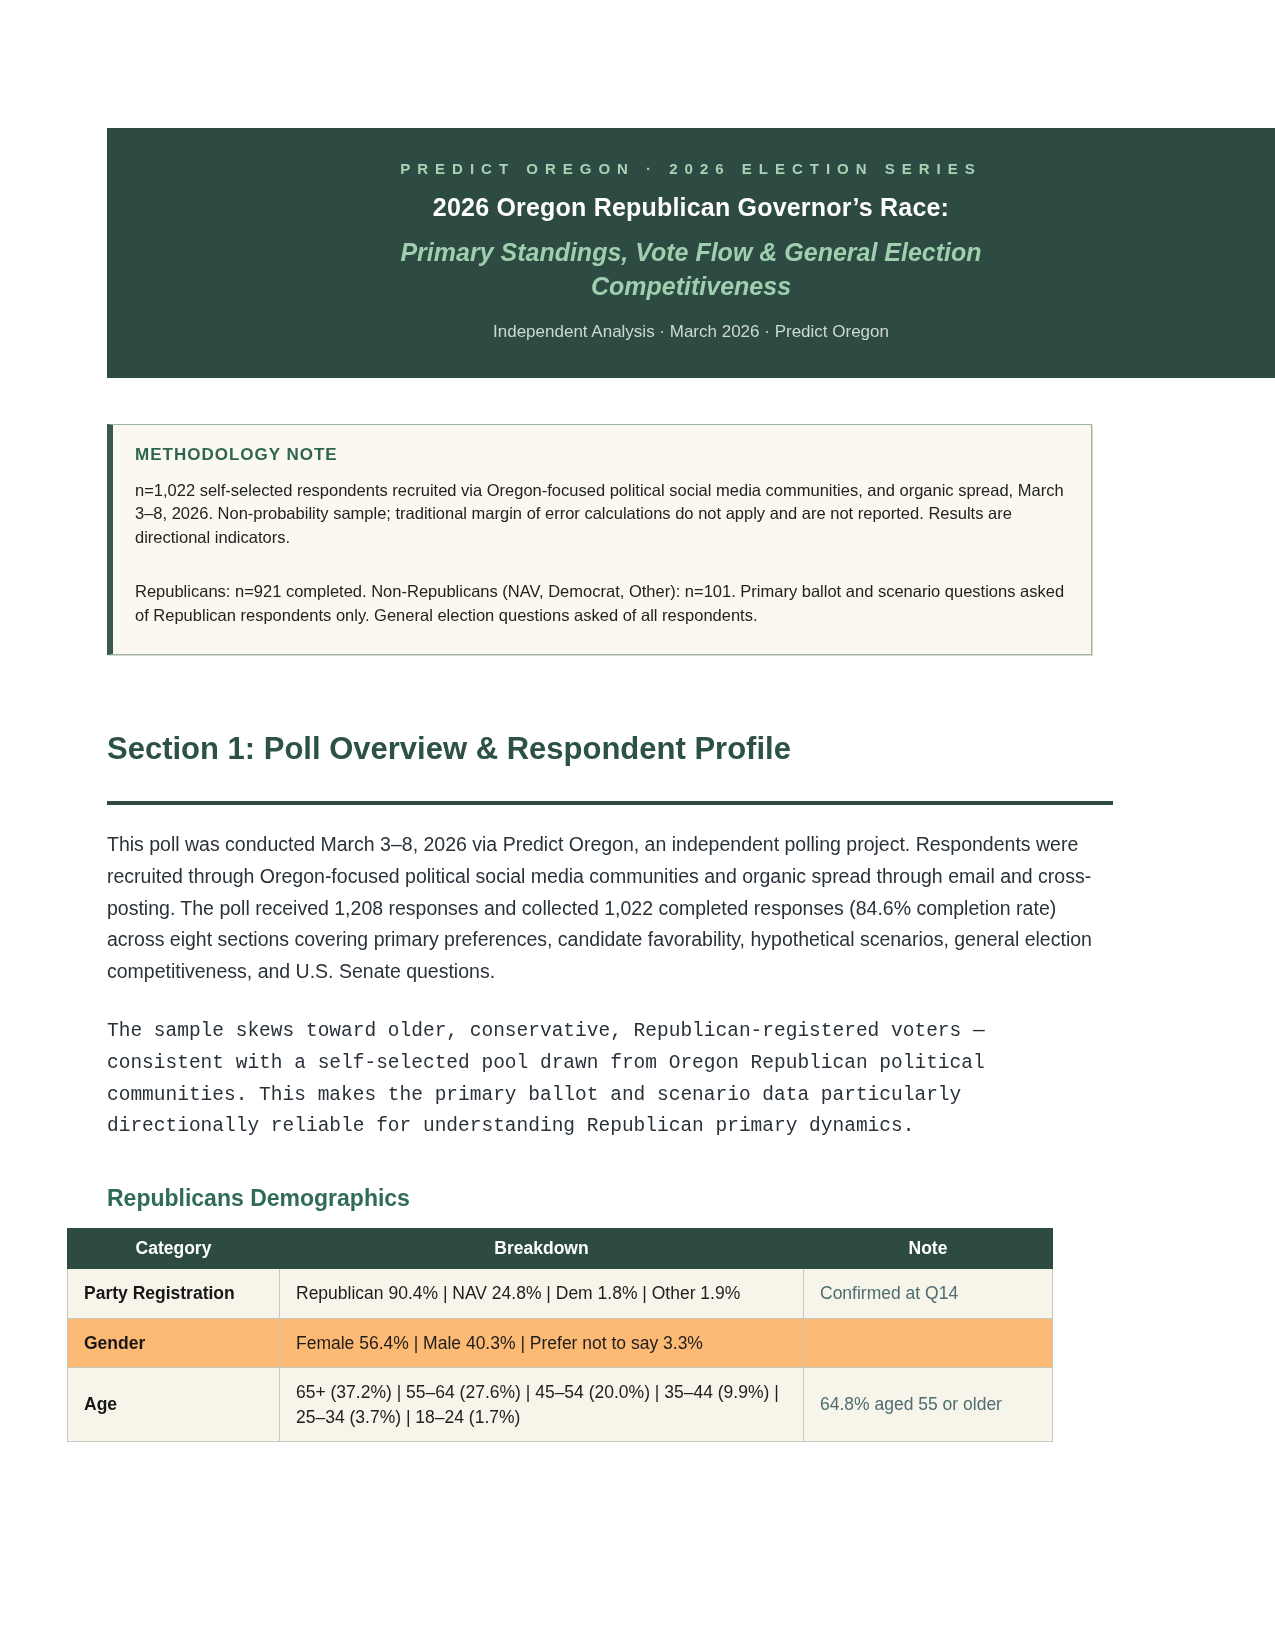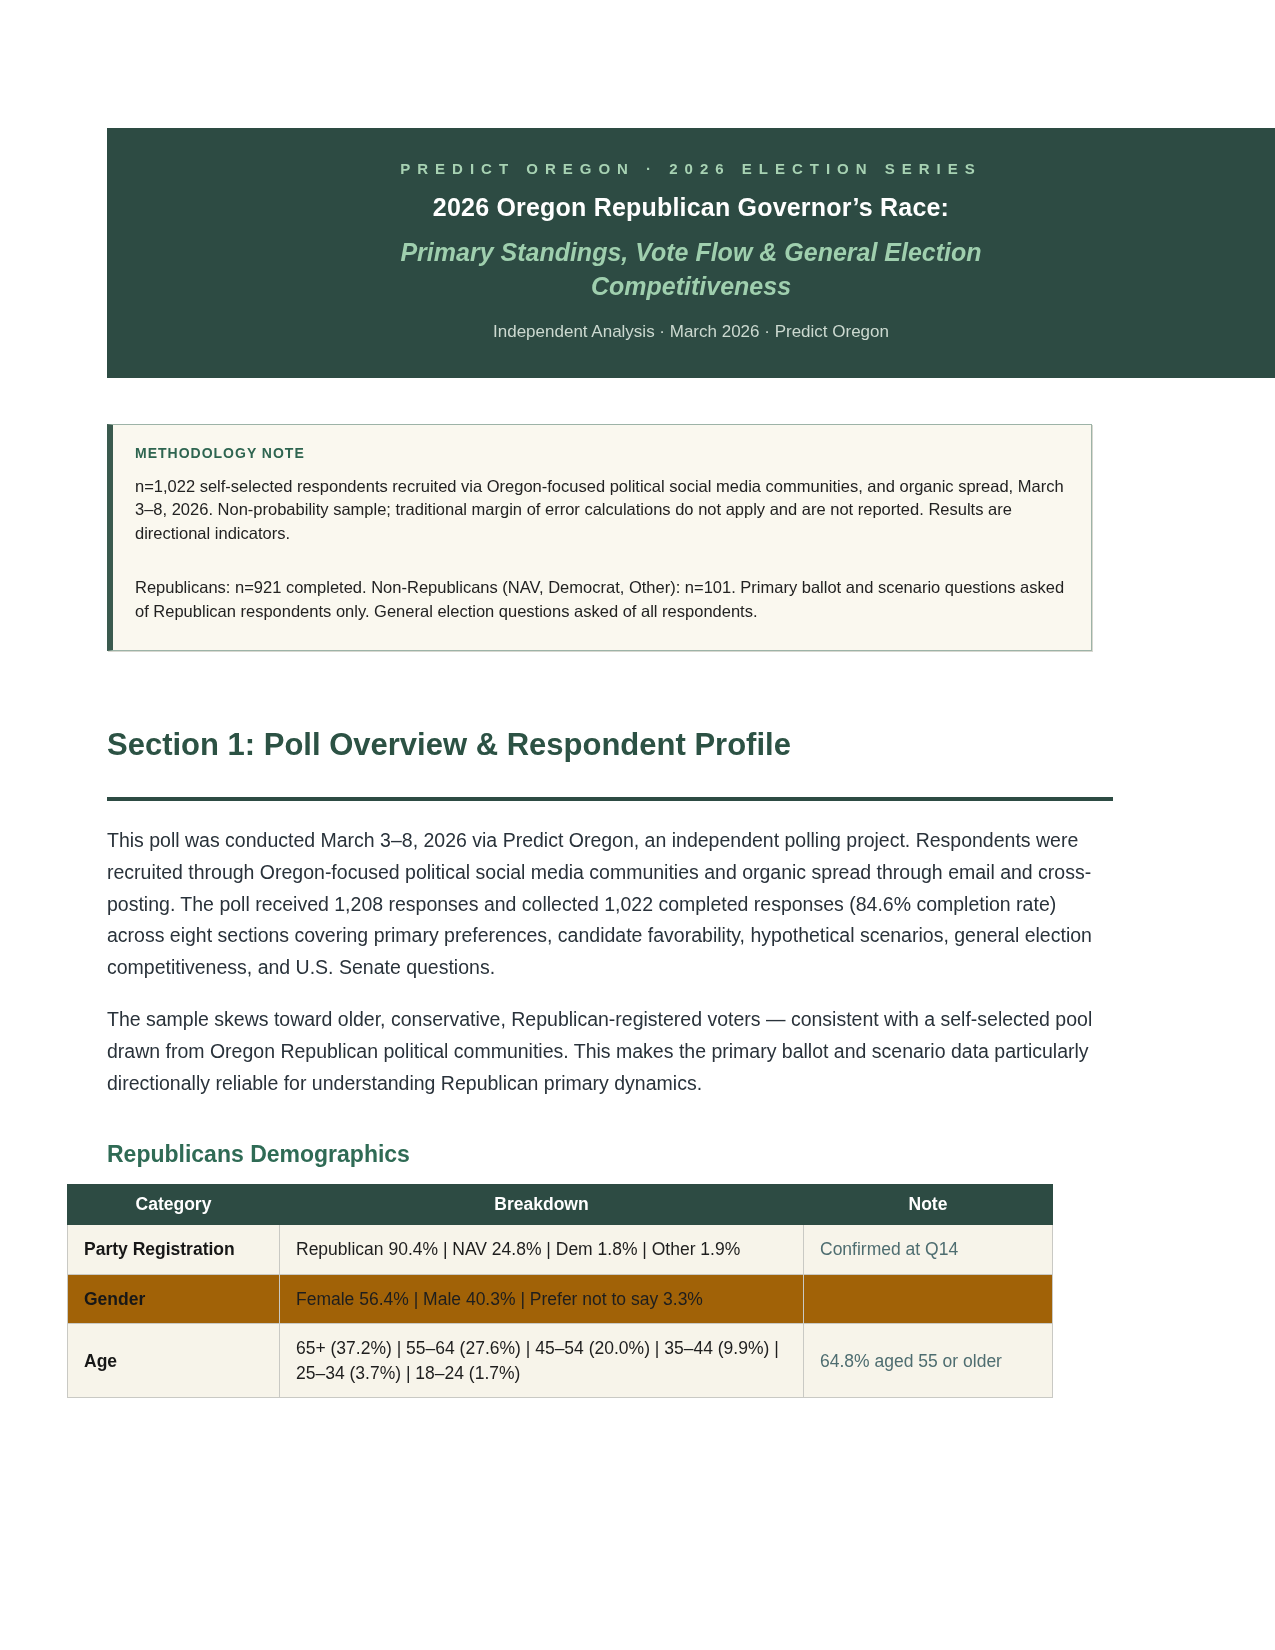--- a/index.html
+++ b/index.html
@@ -53,21 +53,21 @@
   .methodology {
     margin: 46px 0 0 107px;
     width: 985px;
     background: #faf8ef;
     border: 1px solid #9db3a7;
     border-left: 6px solid #3a5a4e;
     padding: 20px 26px 24px 22px;
     box-shadow: 1px 1px 0 #d8d8d0;
   }
   .methodology h2 {
-    font-size: 14px;
+    font-size: 17px;
     letter-spacing: 1px;
     color: #2e6550;
     margin-bottom: 14px;
   }
   .methodology p {
     font-size: 16.5px;
     line-height: 1.45;
     color: #222222;
     margin-bottom: 30px;
   }
@@ -88,21 +88,21 @@
     background: #2d4b43;
     border: none;
   }
   .body-paragraph {
     margin: 24px 0 0 107px;
     width: 1000px;
     font-size: 19.5px;
     line-height: 1.63;
     color: #29323a;
   }
-  .body-paragraph + .body-paragraph { margin-top: 20px; }
+  .body-paragraph + .body-paragraph { margin-top: 28px; font-family: Liberation Mono, monospace; }
 
   
   .demo-heading {
     margin: 42px 0 0 107px;
     font-size: 23px;
     font-weight: bold;
     color: #2f6b55;
   }
   table.demo {
     margin: 16px 0 0 67px;
@@ -123,21 +123,21 @@
     border: 1px solid #2d4b43;
   }
   table.demo tbody td {
     border: 1px solid #c9c9c4;
     padding: 12px 16px;
     vertical-align: middle;
     line-height: 1.4;
     color: #1e1e1e;
   }
   table.demo tbody tr.alt { background: #f7f4ea; }
-  table.demo tbody tr.plain { background: #a16207; }
+  table.demo tbody tr.plain { background: #fdba74; }
   table.demo td.cat { font-weight: bold; color: #171717; }
   table.demo td.note { color: #4e6d70; }
 </style>
 </head>
 <body>
 
 <div class="page">
 
   <div class="banner">
     <div class="eyebrow">PREDICT OREGON · 2026 ELECTION SERIES</div>

